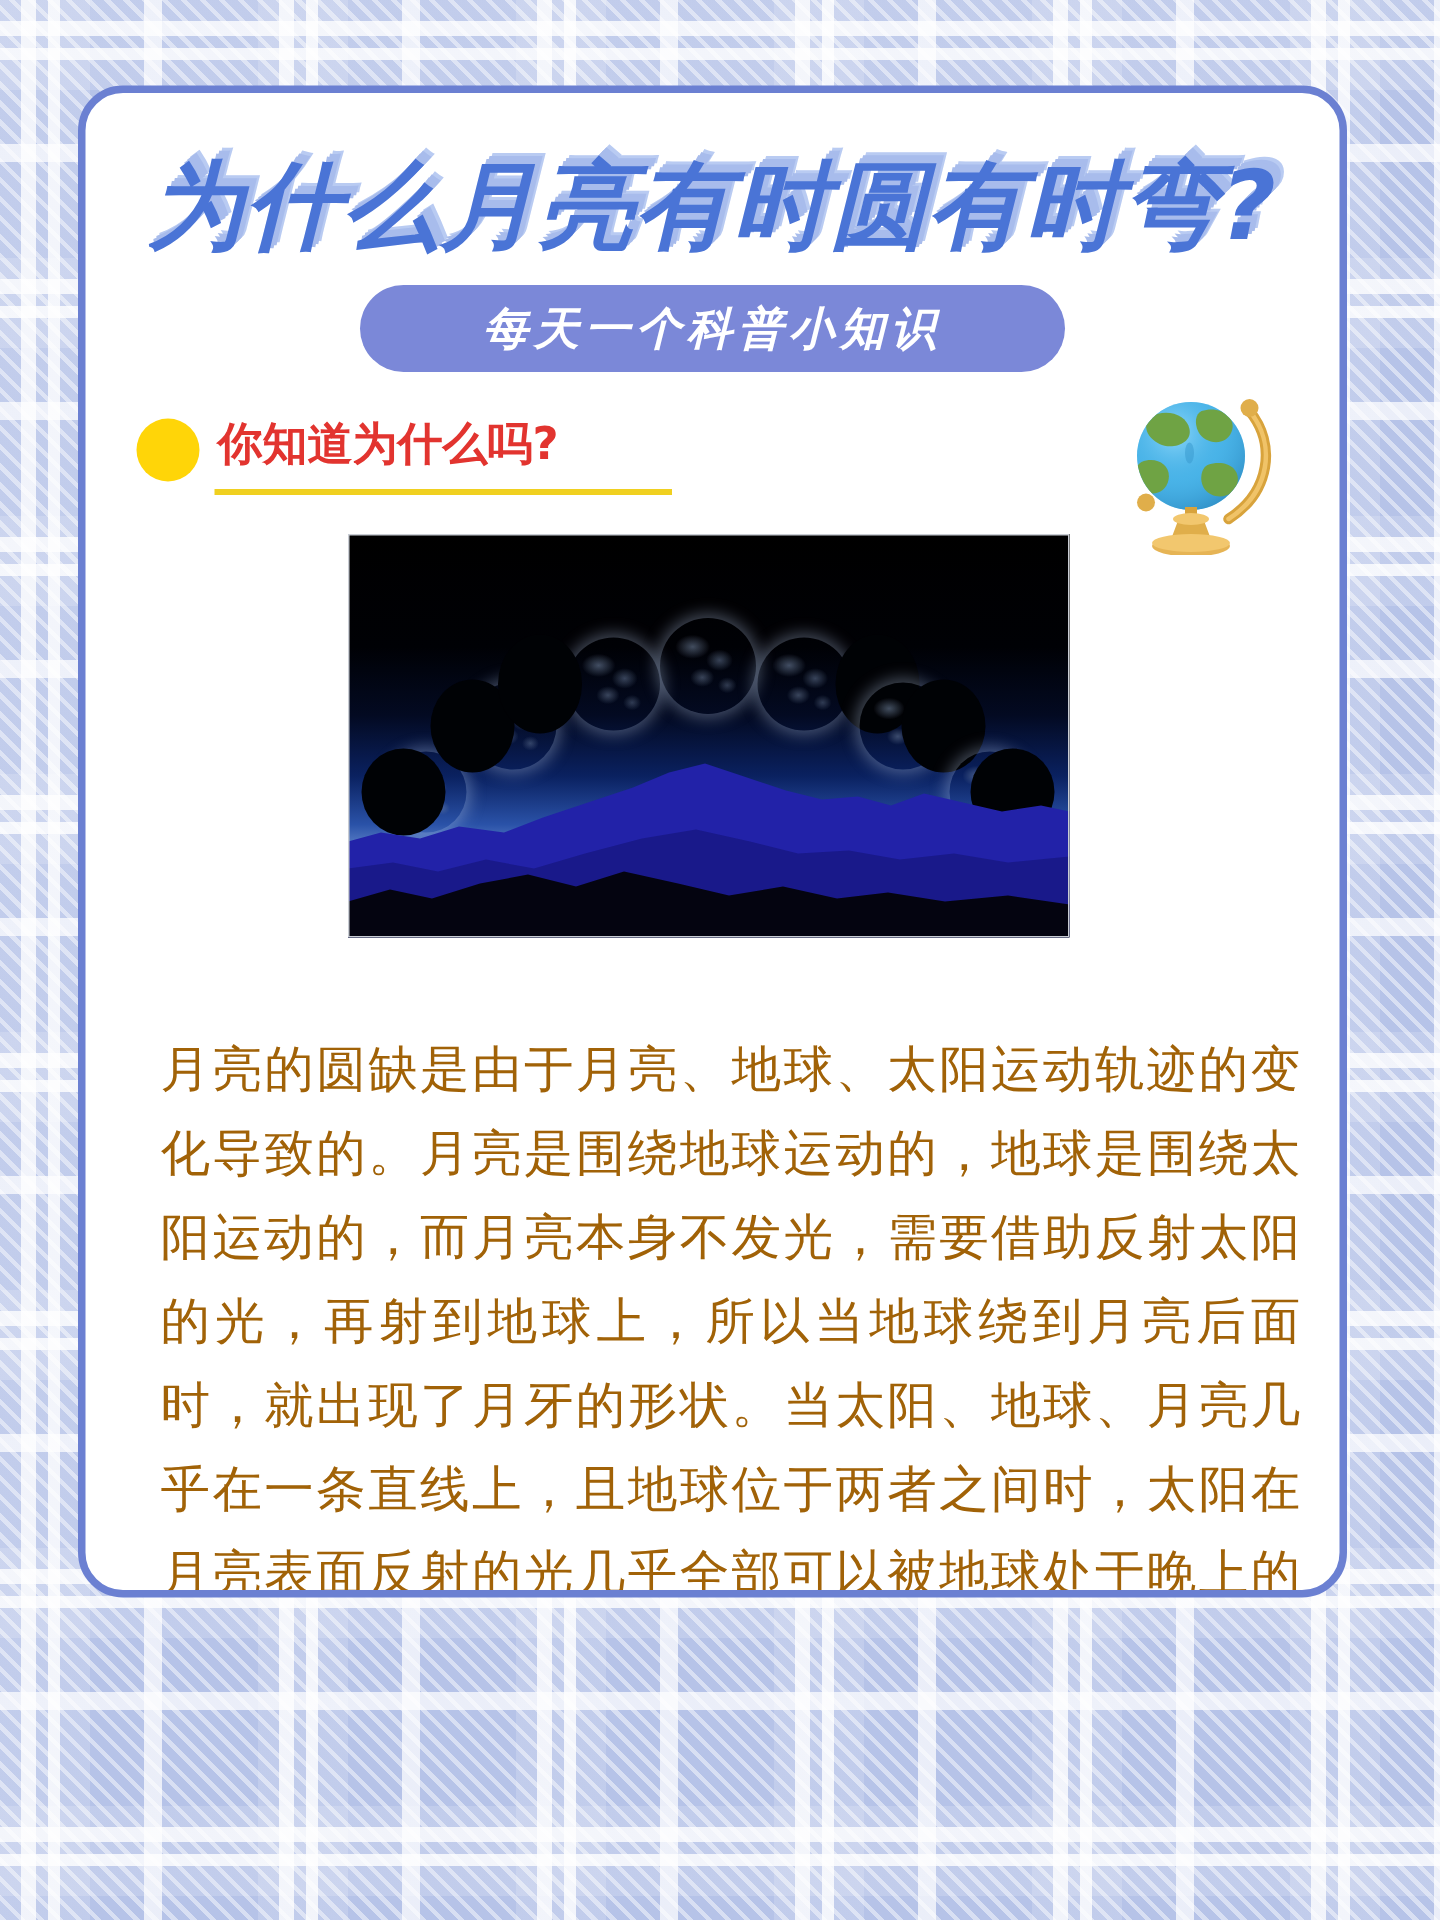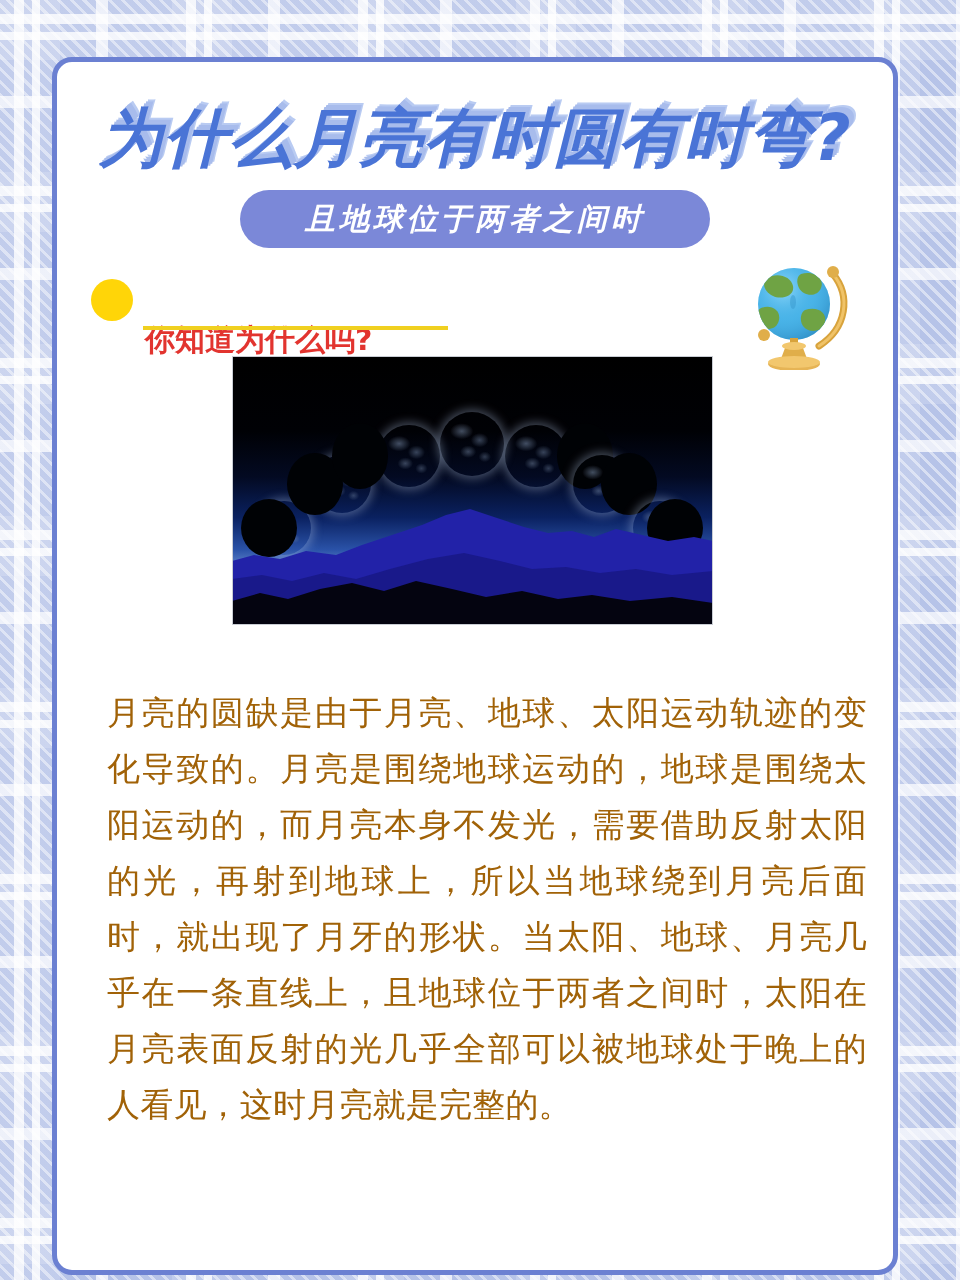--- a/index.html
+++ b/index.html
@@ -97,24 +97,24 @@
         rgba(255,255,255,0.00) 172px
       );
   }
 
   
   #card {
     position: absolute;
     left: 52px;
     top: 57px;
     width: 846px;
-    height: 1218px;
+    height: 1008px;
     background: #ffffff;
     border: 5px solid #6b80d2;
-    border-radius: 20px;
+    border-radius: 30px;
     box-sizing: border-box;
     z-index: 2;
     overflow: hidden;
   }
 
   
   #title-wrap {
     margin-top: 30px;
     text-align: center;
     position: relative;
@@ -173,21 +173,20 @@
   }
   #section-title {
     position: absolute;
     left: 88px;
     top: 2px;
     font-size: 30px;
     font-weight: 900;
     color: #e2342f;
     font-family: "DejaVu Sans", "Liberation Sans", sans-serif;
     letter-spacing: 0px;
-    margin-top: 44px;
   }
   #section-underline {
     position: absolute;
     left: 86px;
     top: 52px;
     width: 305px;
     height: 4px;
     background: #f0d020;
   }
 
@@ -286,21 +285,21 @@
   <div class="plaid-layer plaid-horz"></div>
 </div>
 
 <div id="card">
 
   <div id="title-wrap">
     <div id="main-title">为什么月亮有时圆有时弯?</div>
   </div>
 
   <div id="subtitle-pill">
-    <span id="subtitle-text">且地球位于两者之间时</span>
+    <span id="subtitle-text">每天一个科普小知识</span>
   </div>
 
   <div id="section-row">
     <span id="yellow-dot"></span>
     <span id="section-title">你知道为什么吗?</span>
     <span id="section-underline"></span>
   </div>
 
   <div id="globe-wrap">
     <svg viewBox="0 0 110 118" width="110" height="118">

